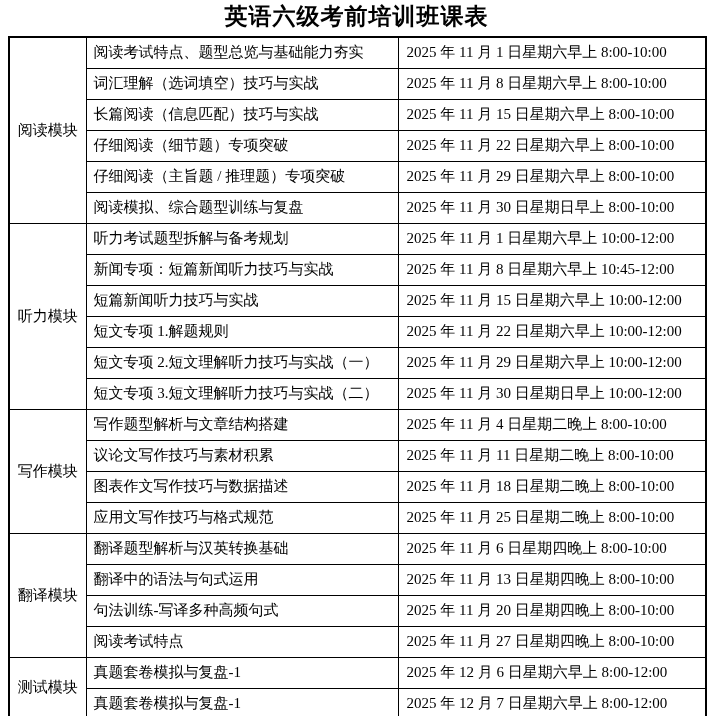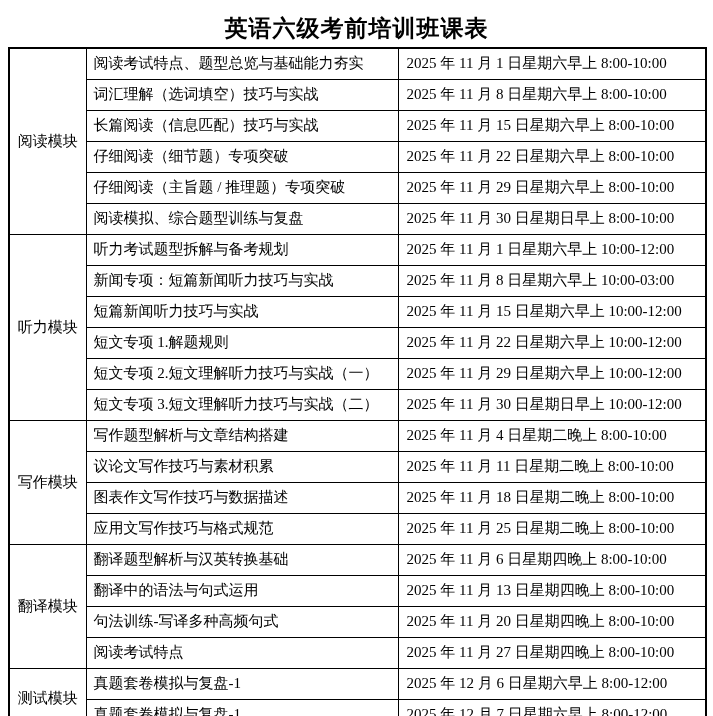--- a/index.html
+++ b/index.html
@@ -14,22 +14,23 @@
   .page {
     width: 713px;
     height: 716px;
     position: relative;
   }
   .title {
     text-align: center;
     font-weight: bold;
     font-size: 23px;
     line-height: 30px;
-    padding-top: 14px;
+    padding-top: 3px;
     letter-spacing: 1px;
+    font-family: Liberation Mono, monospace;
   }
   table.schedule {
     border-collapse: collapse;
     table-layout: fixed;
     width: 697px;
     margin-left: 8px;
     margin-top: 3px;
     border: 2px solid #000000;
   }
   col.c-module { width: 77px; }
@@ -94,21 +95,21 @@
           <td class="course-cell">阅读模拟、综合题型训练与复盘</td>
           <td class="time-cell">2025 年 11 月 30 日星期日早上 8:00-10:00</td>
         </tr>
         <tr>
           <td rowspan="6" class="module-cell">听力模块</td>
           <td class="course-cell">听力考试题型拆解与备考规划</td>
           <td class="time-cell">2025 年 11 月 1 日星期六早上 10:00-12:00</td>
         </tr>
         <tr>
           <td class="course-cell">新闻专项：短篇新闻听力技巧与实战</td>
-          <td class="time-cell">2025 年 11 月 8 日星期六早上 10:00-03:00</td>
+          <td class="time-cell">2025 年 11 月 8 日星期六早上 10:45-12:00</td>
         </tr>
         <tr>
           <td class="course-cell">短篇新闻听力技巧与实战</td>
           <td class="time-cell">2025 年 11 月 15 日星期六早上 10:00-12:00</td>
         </tr>
         <tr>
           <td class="course-cell">短文专项 1.解题规则</td>
           <td class="time-cell">2025 年 11 月 22 日星期六早上 10:00-12:00</td>
         </tr>
         <tr>

